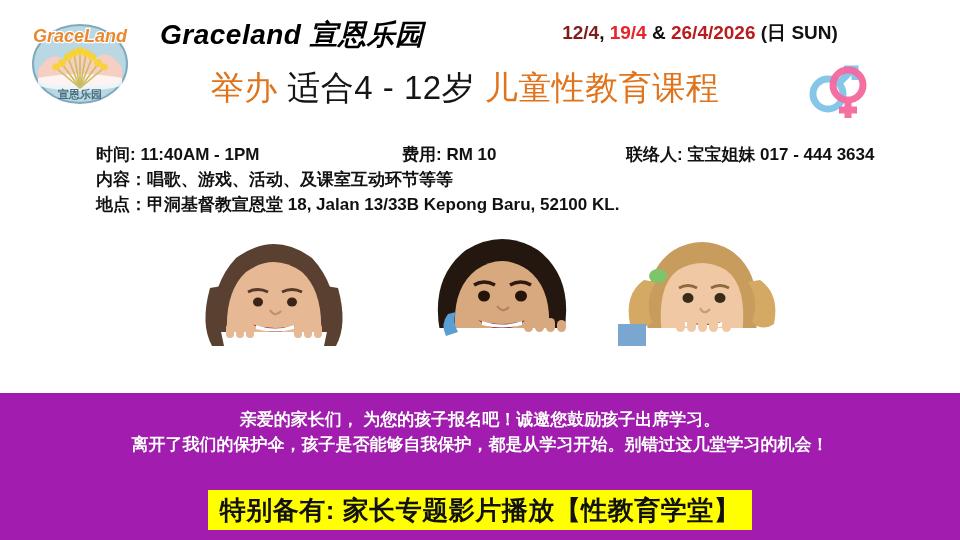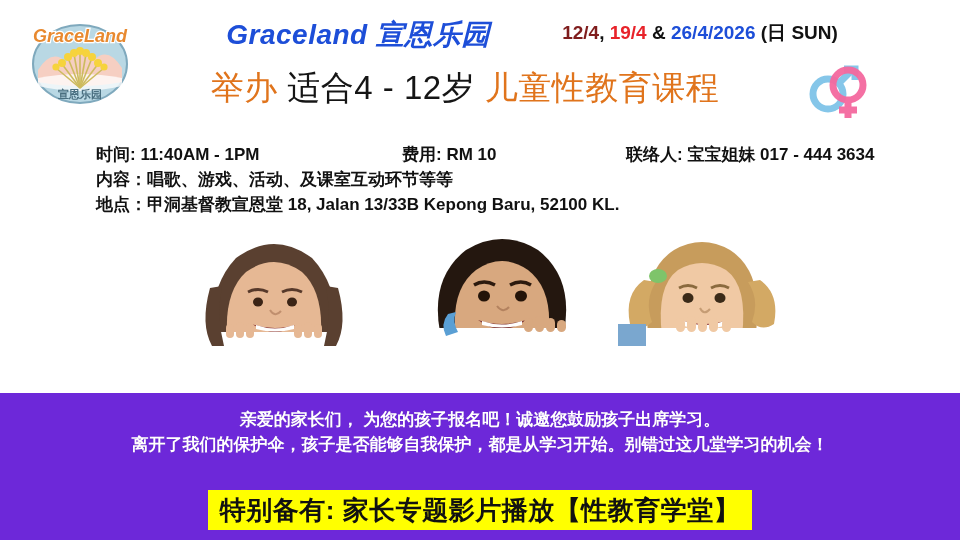--- a/index.html
+++ b/index.html
@@ -26,41 +26,41 @@
     height: 104px;
   }
   .logo svg { display: block; width: 112px; height: 104px; }
 
   
   .brand-line {
     position: absolute;
     left: 160px;
     top: 16px;
     width: 330px;
-    text-align: right;
+    text-align: left;
     font-size: 28px;
     font-weight: bold;
     font-style: italic;
-    color: #1d4ed8;
+    color: #000000;
     letter-spacing: 0.5px;
     white-space: nowrap;
   }
   .dates {
     position: absolute;
     left: 500px;
     top: 20px;
     width: 400px;
     text-align: center;
     font-size: 19px;
     font-weight: bold;
     white-space: nowrap;
   }
   .d-blue  { color: #7f1d1d; }
   .d-red   { color: #e8232a; }
-  .d-green { color: #1d4ed8; }
+  .d-green { color: #b91c1c; }
   .d-black { color: #111111; }
 
   .headline {
     position: absolute;
     left: 150px;
     top: 66px;
     width: 630px;
     text-align: center;
     font-size: 33px;
     font-weight: normal;
@@ -117,21 +117,21 @@
   .kid-2 { left: 418px; }
   .kid-3 { left: 618px; }
 
   
   .banner {
     position: absolute;
     left: 0;
     top: 393px;
     width: 960px;
     height: 147px;
-    background: #6d28d9;
+    background: #a21caf;
   }
   .banner-line {
     width: 100%;
     text-align: center;
     color: #ffffff;
     font-weight: bold;
     font-size: 17px;
     line-height: 25px;
     white-space: nowrap;
     text-shadow: 0 0 1px rgba(0,0,0,0.15);

